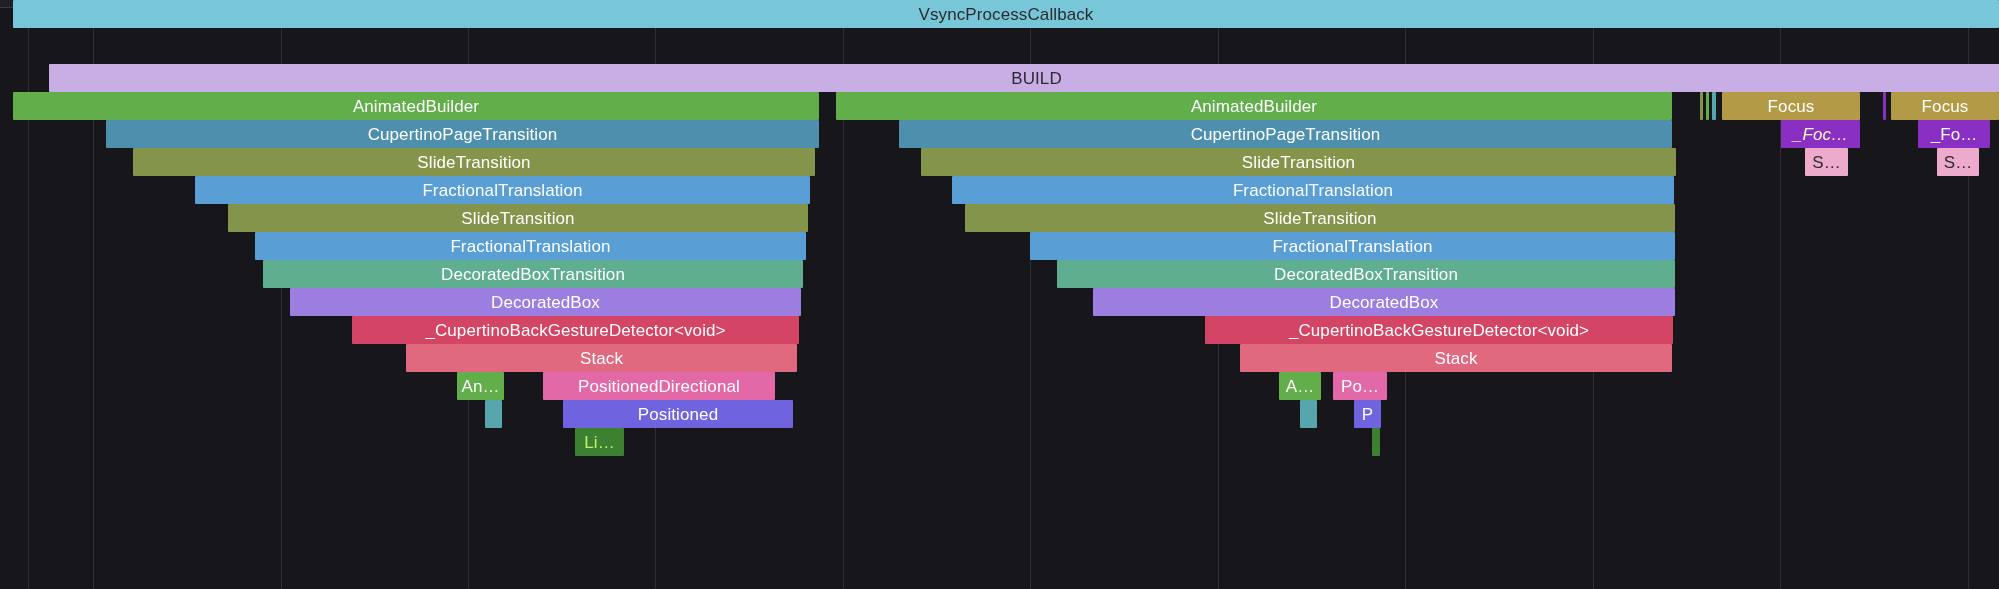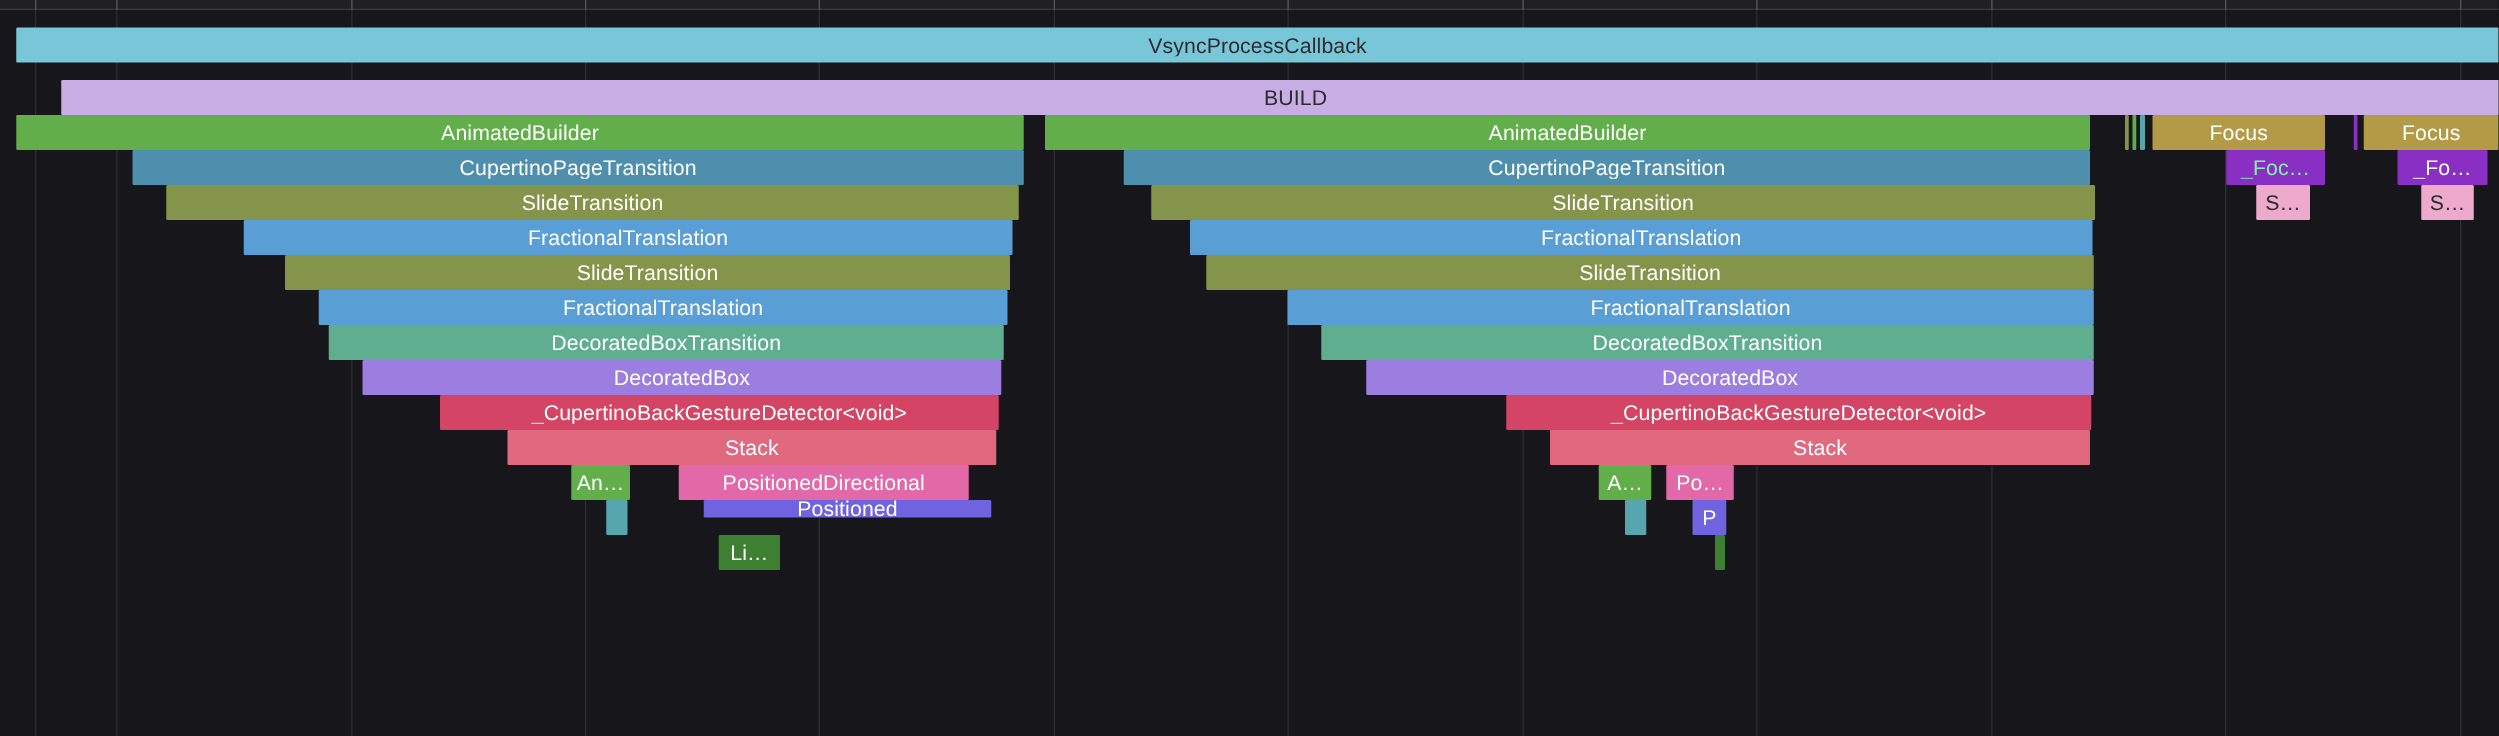--- a/index.html
+++ b/index.html
@@ -41,21 +41,21 @@
       <div class="gridline" style="left: 1405px; background: rgb(46, 46, 52);"></div>
       <div class="tickmark" style="left: 1405px;"></div>
       <div class="gridline" style="left: 1593px; background: rgb(46, 46, 52);"></div>
       <div class="tickmark" style="left: 1593px;"></div>
       <div class="gridline" style="left: 1780px; background: rgb(46, 46, 52);"></div>
       <div class="tickmark" style="left: 1780px;"></div>
       <div class="gridline" style="left: 1968px; background: rgb(46, 46, 52);"></div>
       <div class="tickmark" style="left: 1968px;"></div>
     </div>
   <div id="flame">
-      <div class="frame" title="VsyncProcessCallback" style="left: 13px; width: 1986px; top: 22px; height: 28px; background: rgb(120, 199, 217);">
+      <div class="frame" title="VsyncProcessCallback" style="left: 13px; width: 1986px; top: 0; height: 28px; background: rgb(120, 199, 217);">
         <span class="lbl dk" style="color: rgb(43, 43, 48);">VsyncProcessCallback</span>
       </div>
       <div class="frame" title="BUILD" style="left: 13px; width: 1975px; top: 64px; height: 28px; background: rgb(201, 174, 230); margin-left: 36px;">
         <span class="lbl dk" style="color: rgb(43, 43, 48);">BUILD</span>
       </div>
       <div class="frame" title="AnimatedBuilder" style="left: 13px; width: 806px; top: 92px; height: 28px; background: rgb(97, 174, 75);">
         <span class="lbl lt" style="color: rgb(255, 255, 255);">AnimatedBuilder</span>
       </div>
       <div class="frame" title="CupertinoPageTransition" style="left: 106px; width: 713px; top: 120px; height: 28px; background: rgb(79, 143, 174);">
         <span class="lbl lt" style="color: rgb(255, 255, 255);">CupertinoPageTransition</span>
@@ -86,25 +86,25 @@
       </div>
       <div class="frame" title="An…" style="left: 457px; width: 47px; top: 372px; height: 28px; background: rgb(97, 174, 75); text-align: right;">
         <span class="lbl lt" style="color: rgb(255, 255, 255);">An…</span>
       </div>
       <div class="frame" title="PositionedDirectional" style="left: 543px; width: 232px; top: 372px; height: 28px; background: rgb(226, 104, 168);">
         <span class="lbl lt" style="color: rgb(255, 255, 255);">PositionedDirectional</span>
       </div>
       <div class="frame" title="" style="left: 485px; width: 17px; top: 400px; height: 28px; background: rgb(87, 166, 174);">
         <span class="lbl lt" style="color: rgb(255, 255, 255);"></span>
       </div>
-      <div class="frame" title="Positioned" style="left: 563px; width: 230px; top: 400px; height: 14px; background: rgb(111, 99, 224);">
+      <div class="frame" title="Positioned" style="left: 563px; width: 230px; top: 400px; height: 28px; background: rgb(111, 99, 224);">
         <span class="lbl lt" style="color: rgb(255, 255, 255);">Positioned</span>
       </div>
       <div class="frame" title="Li…" style="left: 575px; width: 49px; top: 428px; height: 28px; background: rgb(62, 128, 50);">
-        <span class="lbl lt" style="color: #ffffff;">Li…</span>
+        <span class="lbl lt" style="color: #bef264;">Li…</span>
       </div>
       <div class="frame" title="AnimatedBuilder" style="left: 836px; width: 836px; top: 92px; height: 28px; background: rgb(97, 174, 75);">
         <span class="lbl lt" style="color: rgb(255, 255, 255);">AnimatedBuilder</span>
       </div>
       <div class="frame" title="CupertinoPageTransition" style="left: 899px; width: 773px; top: 120px; height: 28px; background: rgb(79, 143, 174);">
         <span class="lbl lt" style="color: rgb(255, 255, 255);">CupertinoPageTransition</span>
       </div>
       <div class="frame" title="SlideTransition" style="left: 921px; width: 755px; top: 148px; height: 28px; background: rgb(132, 148, 74);">
         <span class="lbl lt" style="color: rgb(255, 255, 255);">SlideTransition</span>
       </div>
@@ -150,21 +150,21 @@
       <div class="frame" title="" style="left: 1706px; width: 3px; top: 92px; height: 28px; background: rgb(97, 174, 75);">
         <span class="lbl lt" style="color: rgb(255, 255, 255);"></span>
       </div>
       <div class="frame" title="" style="left: 1712px; width: 4px; top: 92px; height: 28px; background: rgb(87, 166, 174);">
         <span class="lbl lt" style="color: rgb(255, 255, 255);"></span>
       </div>
       <div class="frame" title="Focus" style="left: 1722px; width: 138px; top: 92px; height: 28px; background: rgb(179, 154, 70);">
         <span class="lbl lt" style="color: rgb(255, 255, 255);">Focus</span>
       </div>
       <div class="frame" title="_Foc…" style="left: 1781px; width: 79px; top: 120px; height: 28px; background: rgb(138, 47, 196);">
-        <span class="lbl lt" style="color: #86efac;">_Foc…</span>
+        <span class="lbl lt" style="color: #fef9c3; font-style: italic;">_Foc…</span>
       </div>
       <div class="frame" title="S…" style="left: 1805px; width: 43px; top: 148px; height: 28px; background: rgb(238, 170, 204);">
         <span class="lbl dk" style="color: rgb(43, 43, 48);">S…</span>
       </div>
       <div class="frame" title="" style="left: 1883px; width: 3px; top: 92px; height: 28px; background: rgb(138, 47, 196);">
         <span class="lbl lt" style="color: rgb(255, 255, 255);"></span>
       </div>
       <div class="frame" title="Focus" style="left: 1891px; width: 108px; top: 92px; height: 28px; background: rgb(179, 154, 70);">
         <span class="lbl lt" style="color: rgb(255, 255, 255);">Focus</span>
       </div>

